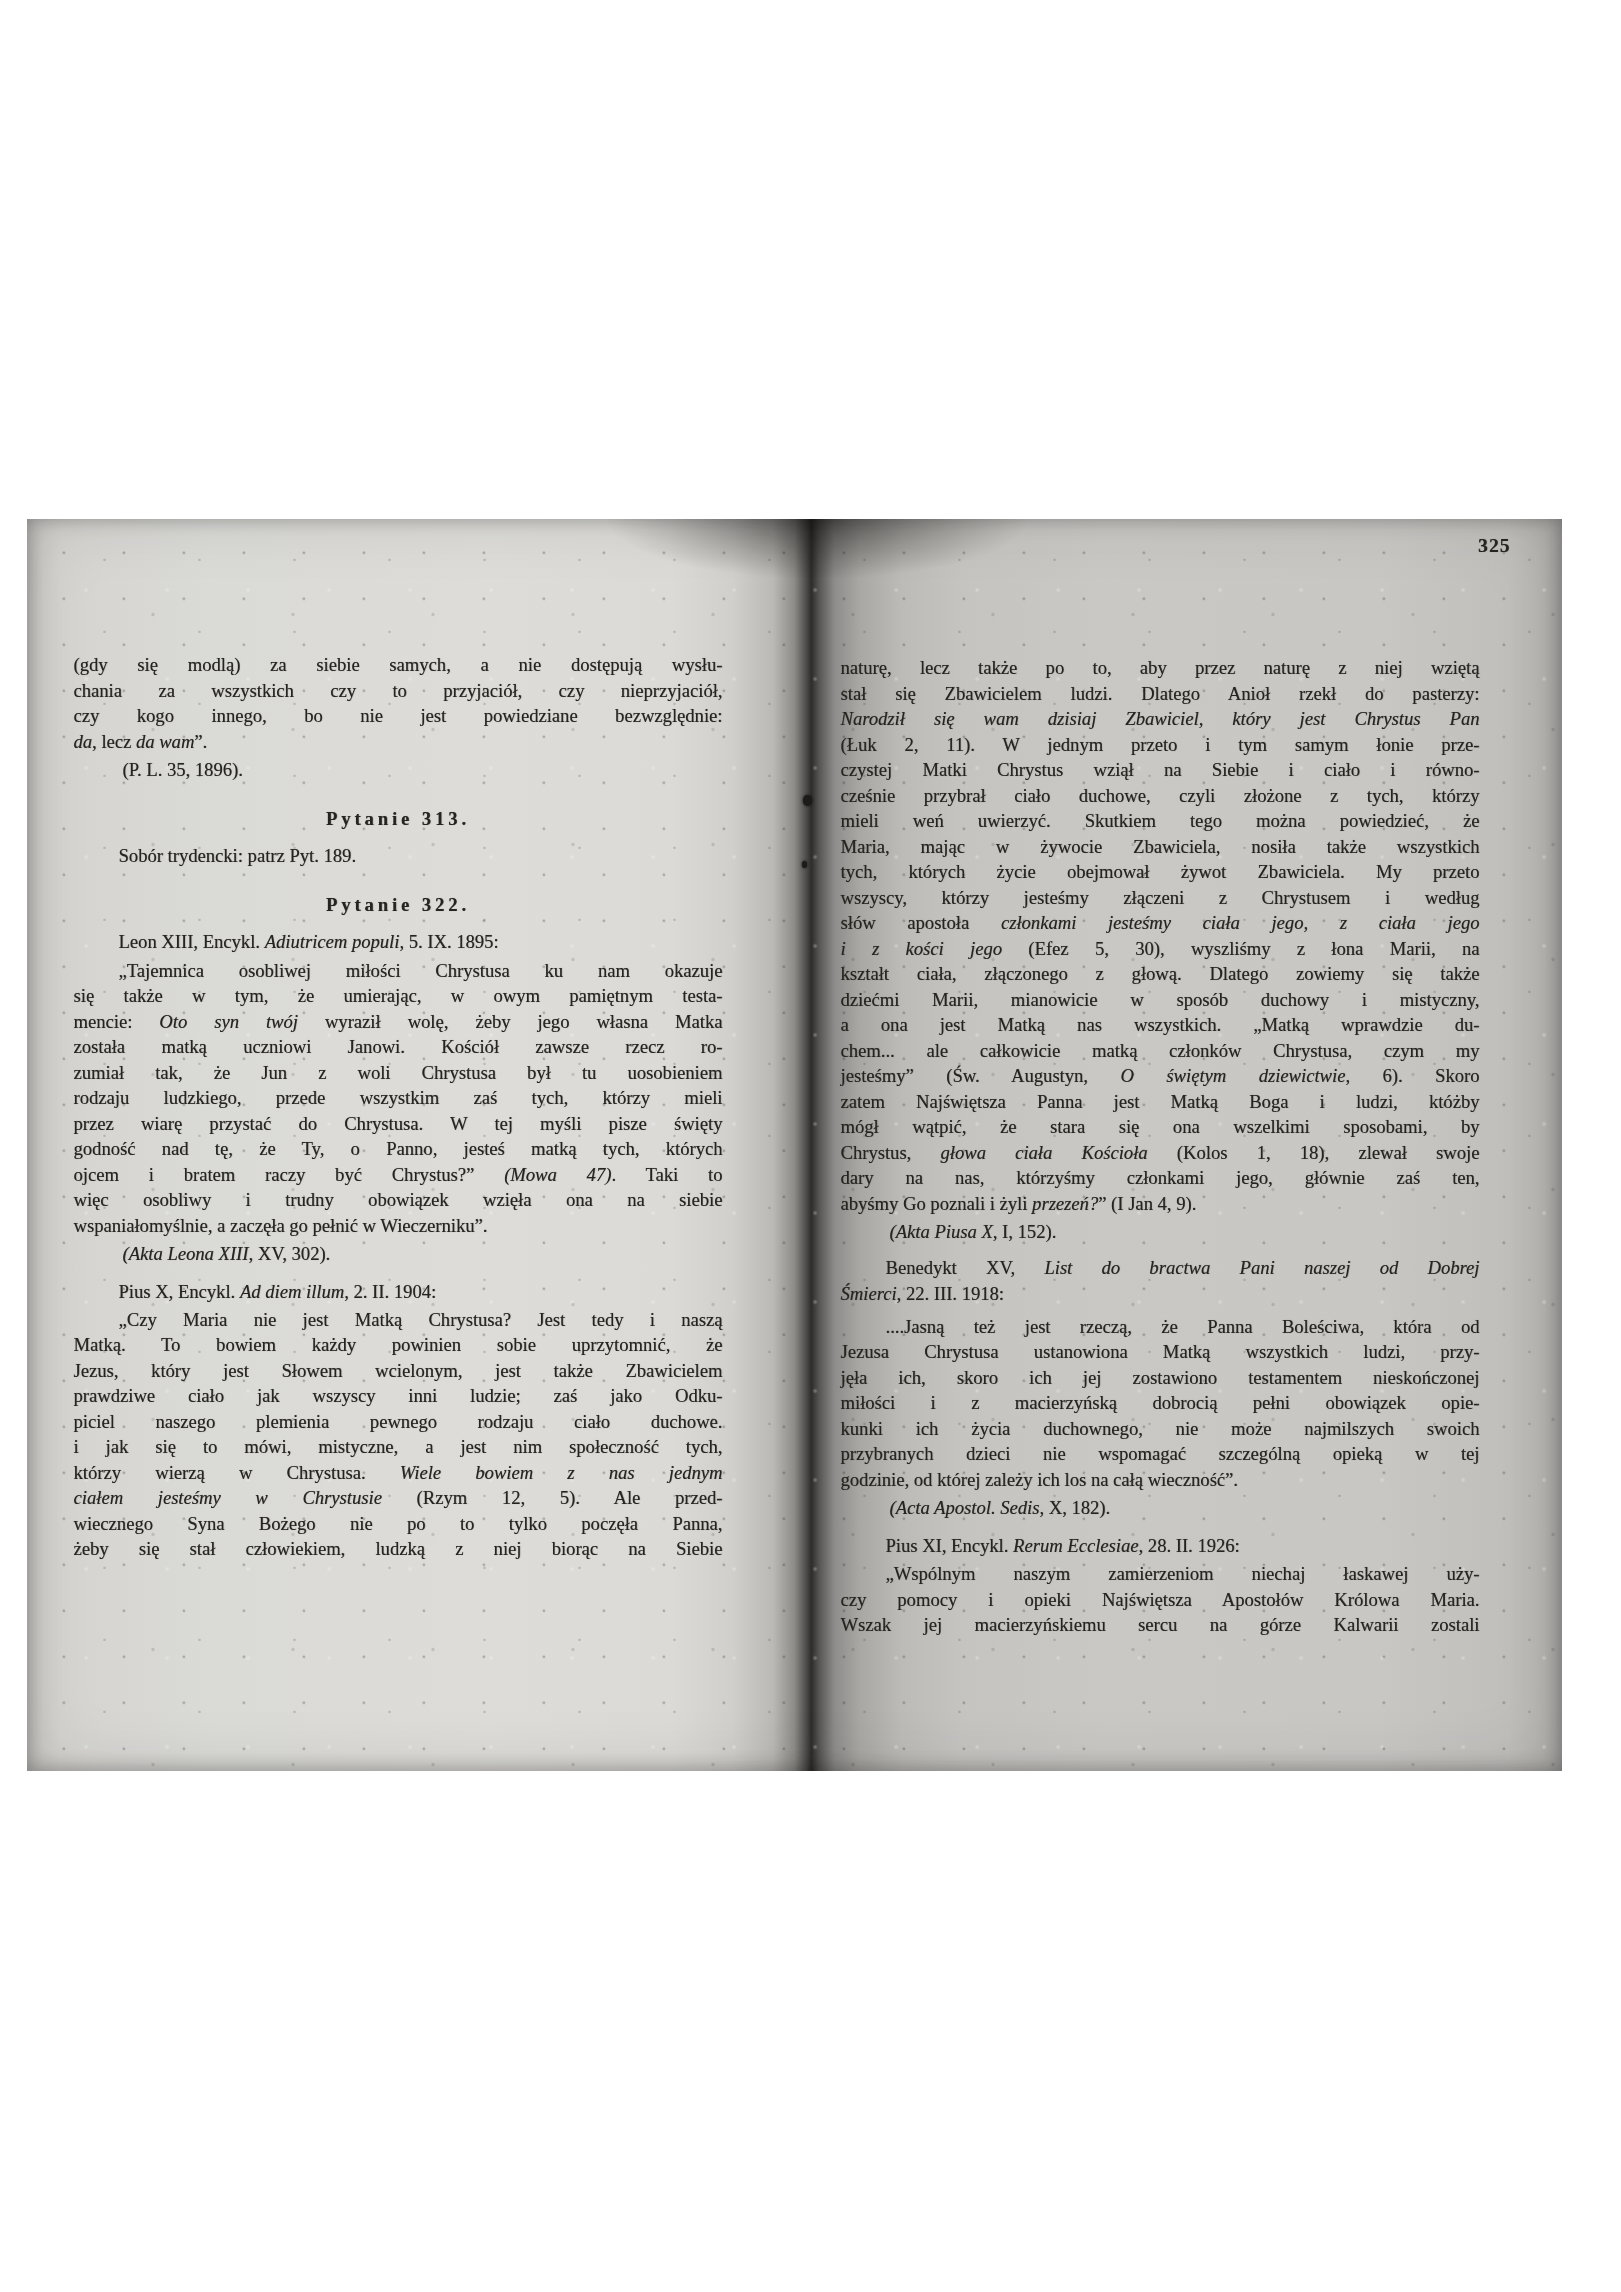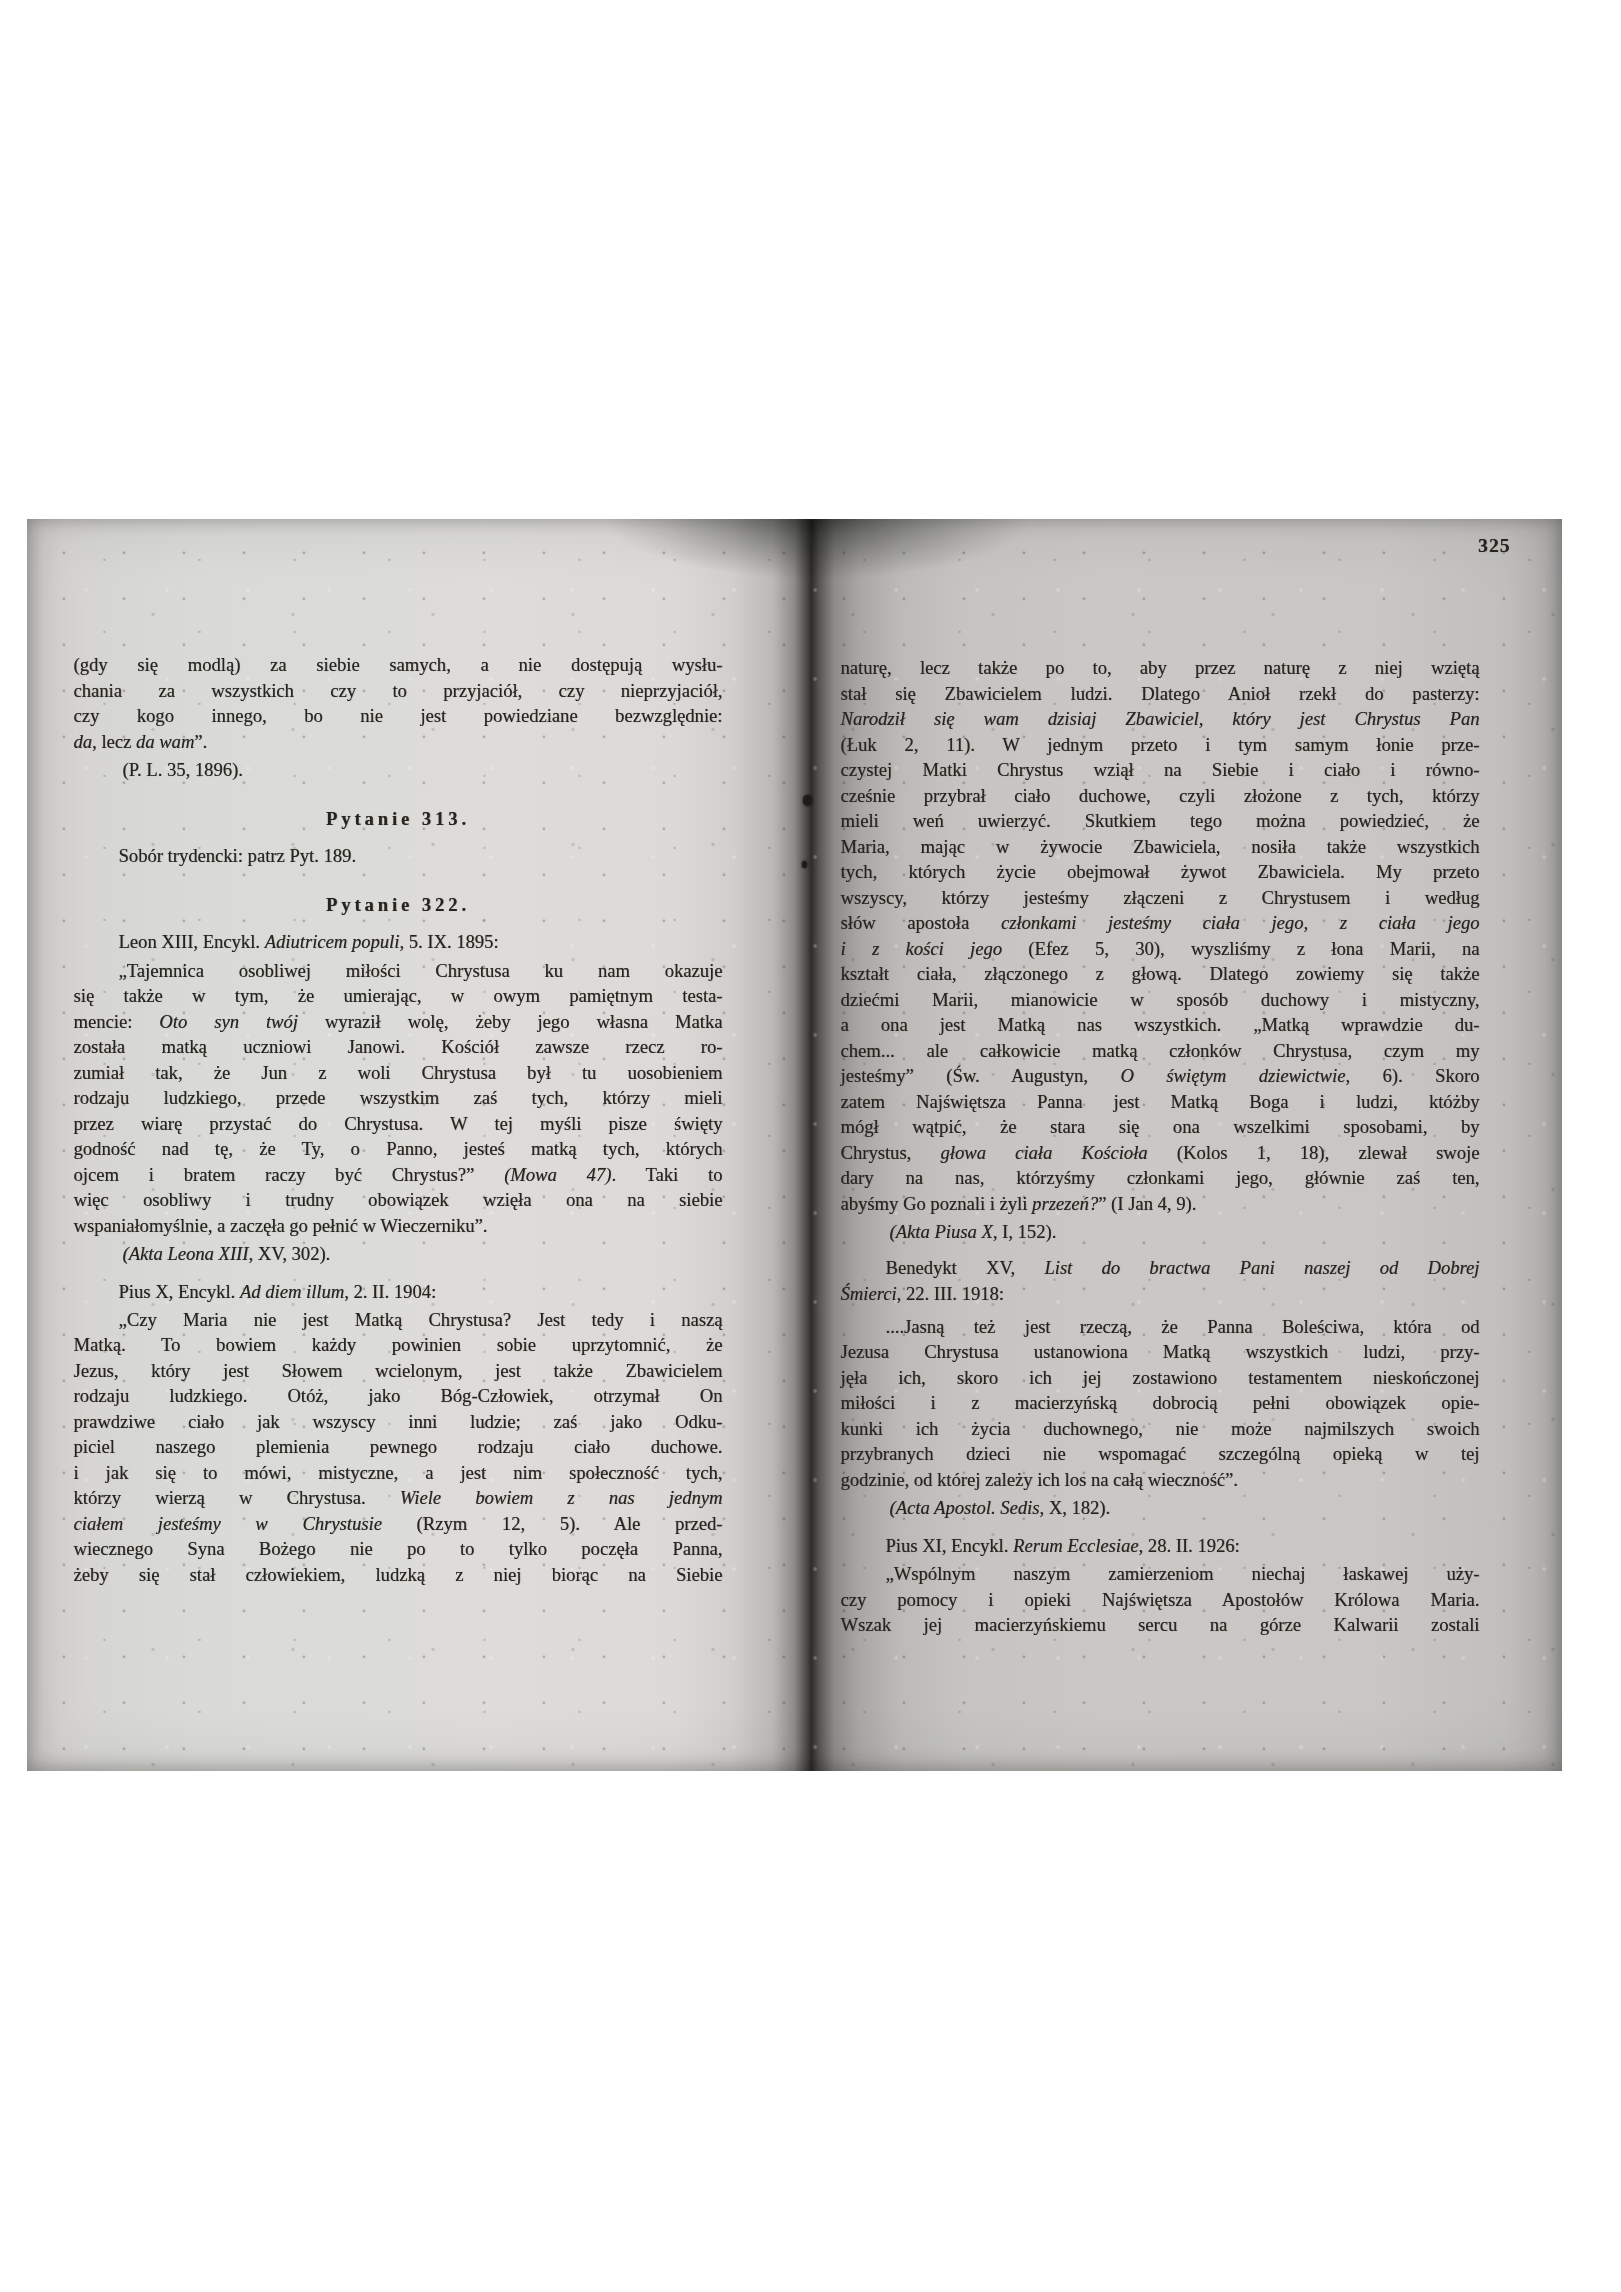--- a/index.html
+++ b/index.html
@@ -141,21 +141,20 @@
         <div class="block cite">
           <div class="line last"><i>(Akta Leona XIII</i><span>, XV, 302).</span></div>
         </div>
         <div class="block label">
           <div class="line indent last"><span>Pius X, Encykl. </span><i>Ad diem illum</i><span>, 2. II. 1904:</span></div>
         </div>
         <div class="block para">
           <div class="line indent"><span>„Czy Maria nie jest Matką Chrystusa? Jest tedy i naszą</span></div>
           <div class="line"><span>Matką. To bowiem każdy powinien sobie uprzytomnić, że</span></div>
           <div class="line"><span>Jezus, który jest Słowem wcielonym, jest także Zbawicielem</span></div>
-          <div class="line"><span>rodzaju ludzkiego. Otóż, jako Bóg-Człowiek, otrzymał On</span></div>
           <div class="line"><span>prawdziwe ciało jak wszyscy inni ludzie; zaś jako Odku-</span></div>
           <div class="line"><span>piciel naszego plemienia pewnego rodzaju ciało duchowe.</span></div>
           <div class="line"><span>i jak się to mówi, mistyczne, a jest nim społeczność tych,</span></div>
           <div class="line"><span>którzy wierzą w Chrystusa. </span><i>Wiele bowiem z nas jednym</i></div>
           <div class="line"><i>ciałem jesteśmy w Chrystusie</i><span> (Rzym 12, 5). Ale przed-</span></div>
           <div class="line"><span>wiecznego Syna Bożego nie po to tylko poczęła Panna,</span></div>
           <div class="line"><span>żeby się stał człowiekiem, ludzką z niej biorąc na Siebie</span></div>
         </div>
       </div>
 

